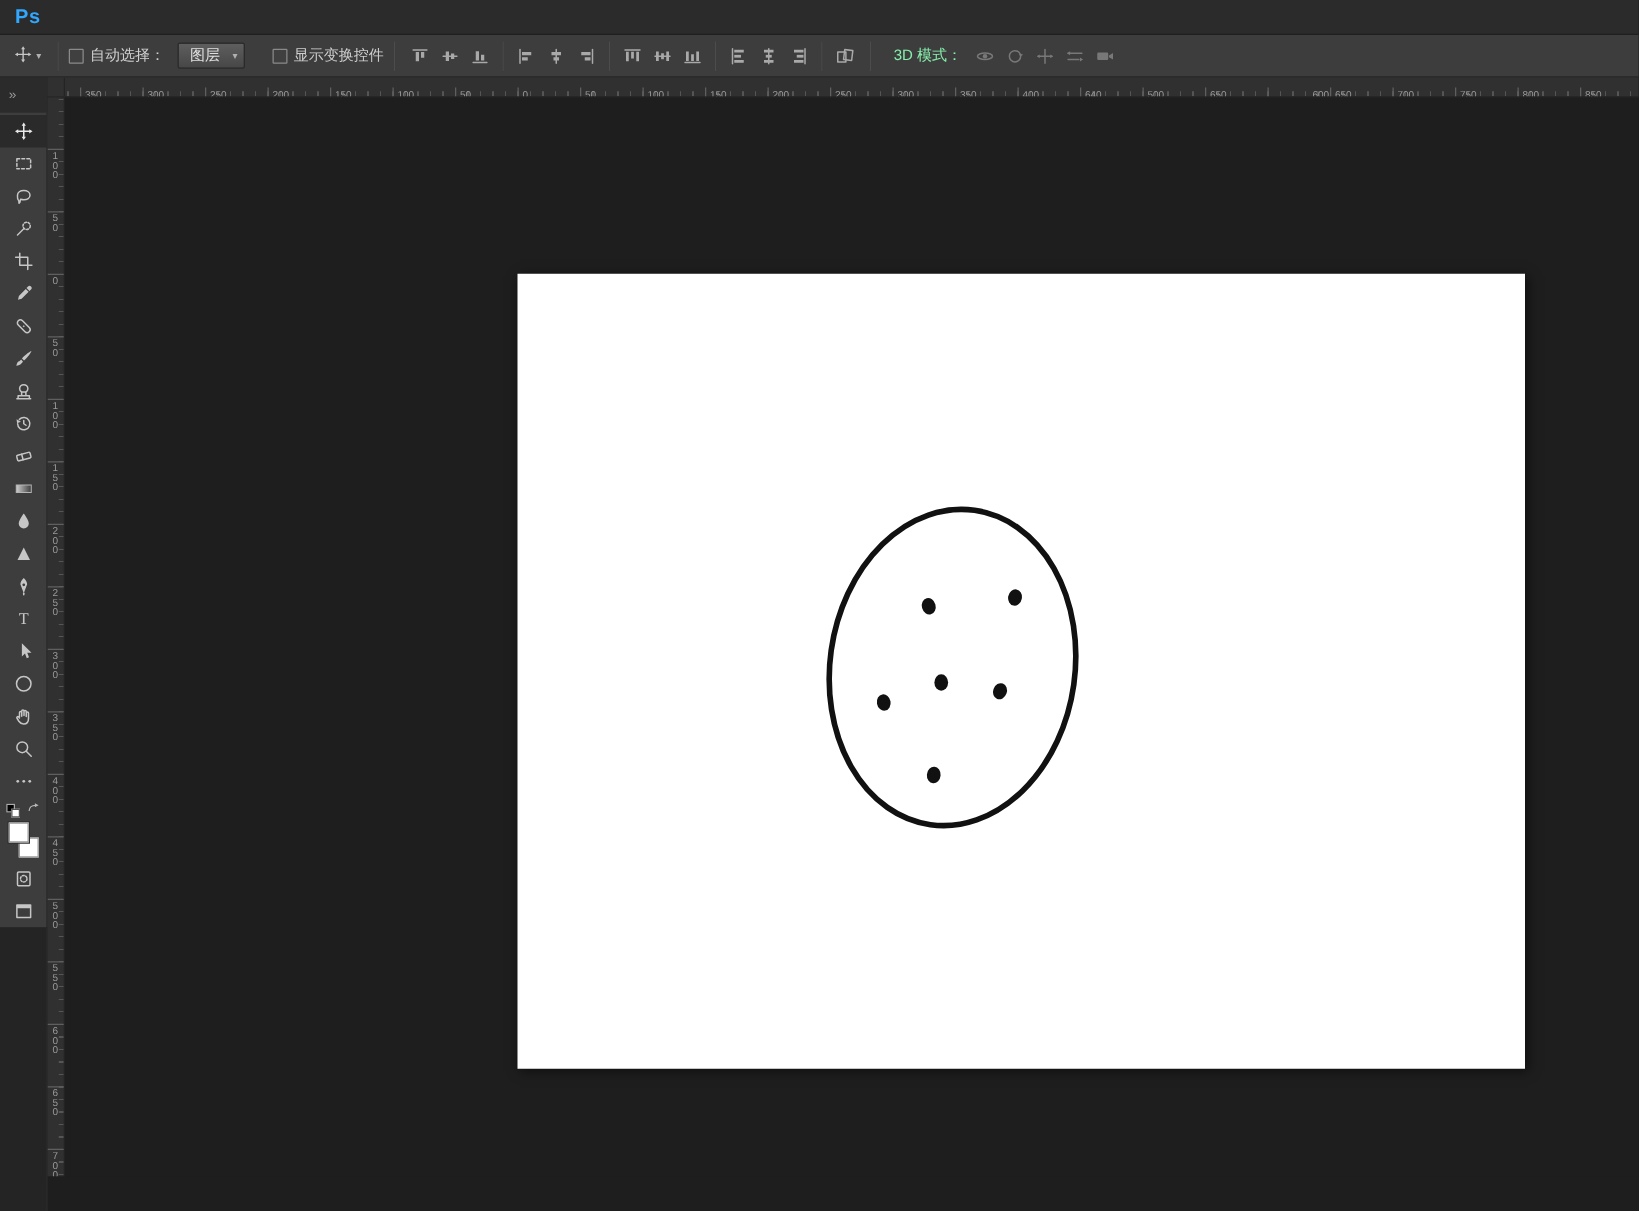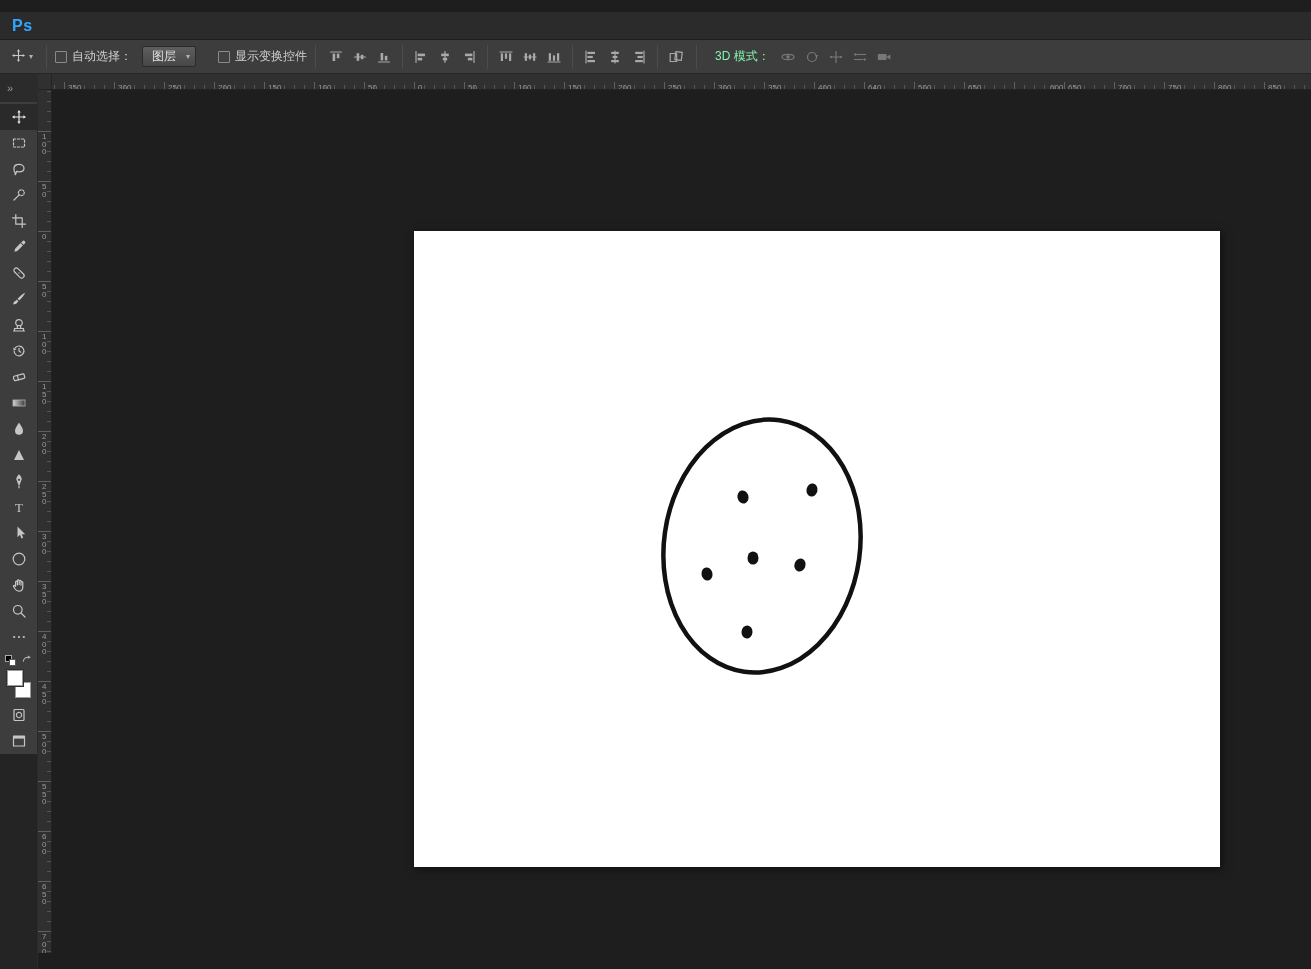--- a/index.html
+++ b/index.html
@@ -1,18 +1,18 @@
 <!DOCTYPE html>
 <html><head>
 <meta charset="utf-8">
 <style>
   *{margin:0;padding:0;box-sizing:border-box;}
   html,body{width:1311px;height:969px;overflow:hidden;background:#1e1e1e;
     font-family:"Liberation Sans","DejaVu Sans",sans-serif;}
-  .app{position:relative;width:1311px;height:742px;user-select:none;margin-top:12px;}
+  .app{position:relative;width:1311px;height:742px;user-select:none;}
 
   
   .menubar{height:28px;background:#2b2b2b;display:flex;align-items:center;
     color:#cfcfcf;font-size:12px;border-bottom:1px solid #1f1f1f;}
   .ps-logo{color:#31a8ff;font-weight:bold;font-size:16px;padding:0 12px 0 12px;letter-spacing:0.5px;}
   .menu-items{display:flex;height:100%;align-items:center;}
   .menu-item{padding:0 11px;line-height:27px;cursor:default;white-space:nowrap;}
 
   
   .optionsbar{height:34px;background:#3d3d3d;border-bottom:1px solid #262626;

